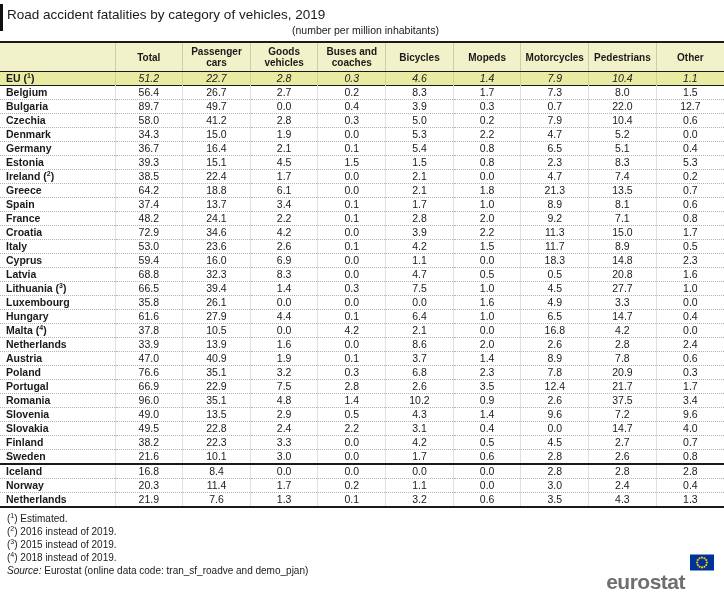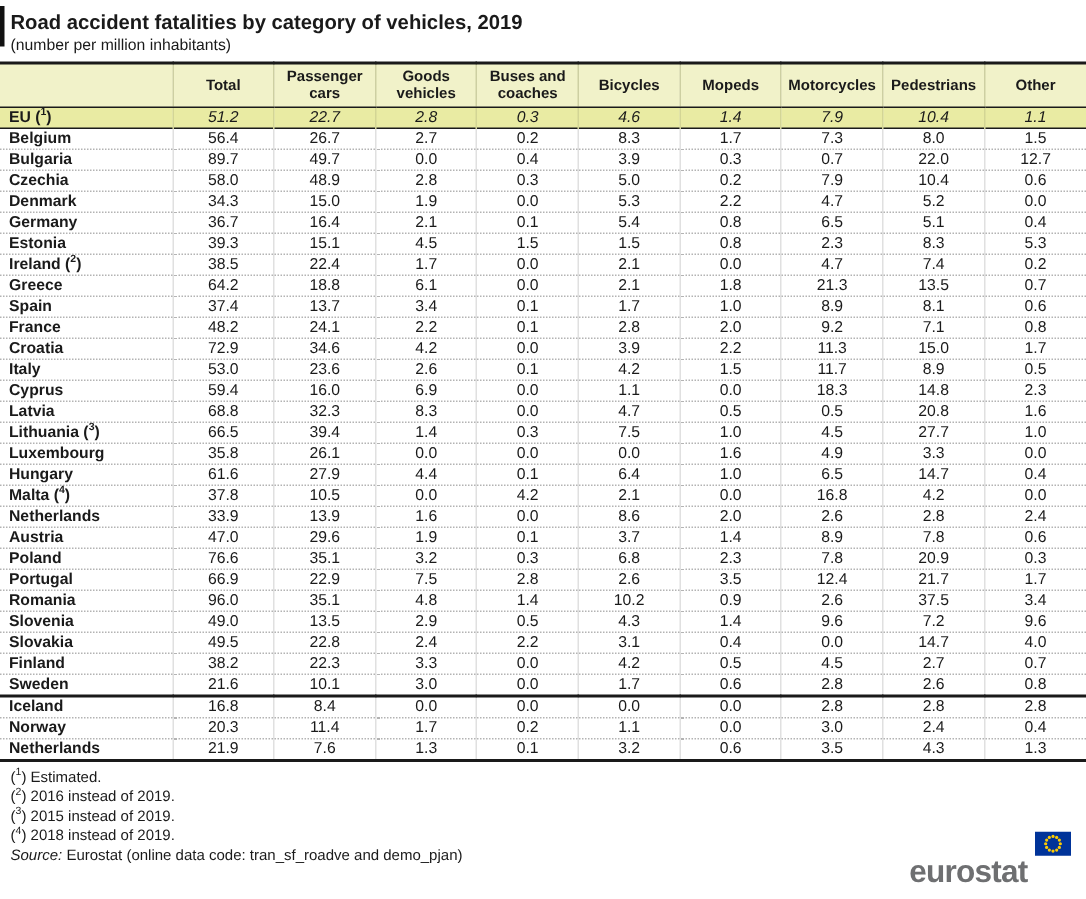--- a/index.html
+++ b/index.html
@@ -9,26 +9,27 @@
     background: #ffffff;
     color: #1a1a1a;
     position: relative;
     overflow: hidden;
   }
   .corner-mark {
     position: absolute; left: 0; top: 4px;
     width: 3px; height: 27px; background: #111;
   }
   .title {
-    font-size: 13.5px; font-weight: bold;
+    font-size: 13.5px; font-weight: normal;
     padding: 7px 16px 2px 7px;
   }
   .subtitle {
     font-size: 10.5px;
     padding: 0 0 5px 7px;
+    text-align: center;
   }
   table.fatalities {
     width: 724px;
     border-collapse: collapse;
     table-layout: fixed;
     font-size: 10.5px;
     border-top: 2px solid #1a1a1a;
     border-bottom: 2px solid #1a1a1a;
   }
   col.country-col { width: 115px; }
@@ -158,21 +159,21 @@
         <td class="value">0.4</td>
         <td class="value">3.9</td>
         <td class="value">0.3</td>
         <td class="value">0.7</td>
         <td class="value">22.0</td>
         <td class="value">12.7</td>
       </tr>
       <tr>
         <th class="country">Czechia</th>
         <td class="value">58.0</td>
-        <td class="value">48.9</td>
+        <td class="value">41.2</td>
         <td class="value">2.8</td>
         <td class="value">0.3</td>
         <td class="value">5.0</td>
         <td class="value">0.2</td>
         <td class="value">7.9</td>
         <td class="value">10.4</td>
         <td class="value">0.6</td>
       </tr>
       <tr>
         <th class="country">Denmark</th>
@@ -362,21 +363,21 @@
         <td class="value">0.0</td>
         <td class="value">8.6</td>
         <td class="value">2.0</td>
         <td class="value">2.6</td>
         <td class="value">2.8</td>
         <td class="value">2.4</td>
       </tr>
       <tr>
         <th class="country">Austria</th>
         <td class="value">47.0</td>
-        <td class="value">29.6</td>
+        <td class="value">40.9</td>
         <td class="value">1.9</td>
         <td class="value">0.1</td>
         <td class="value">3.7</td>
         <td class="value">1.4</td>
         <td class="value">8.9</td>
         <td class="value">7.8</td>
         <td class="value">0.6</td>
       </tr>
       <tr>
         <th class="country">Poland</th>

